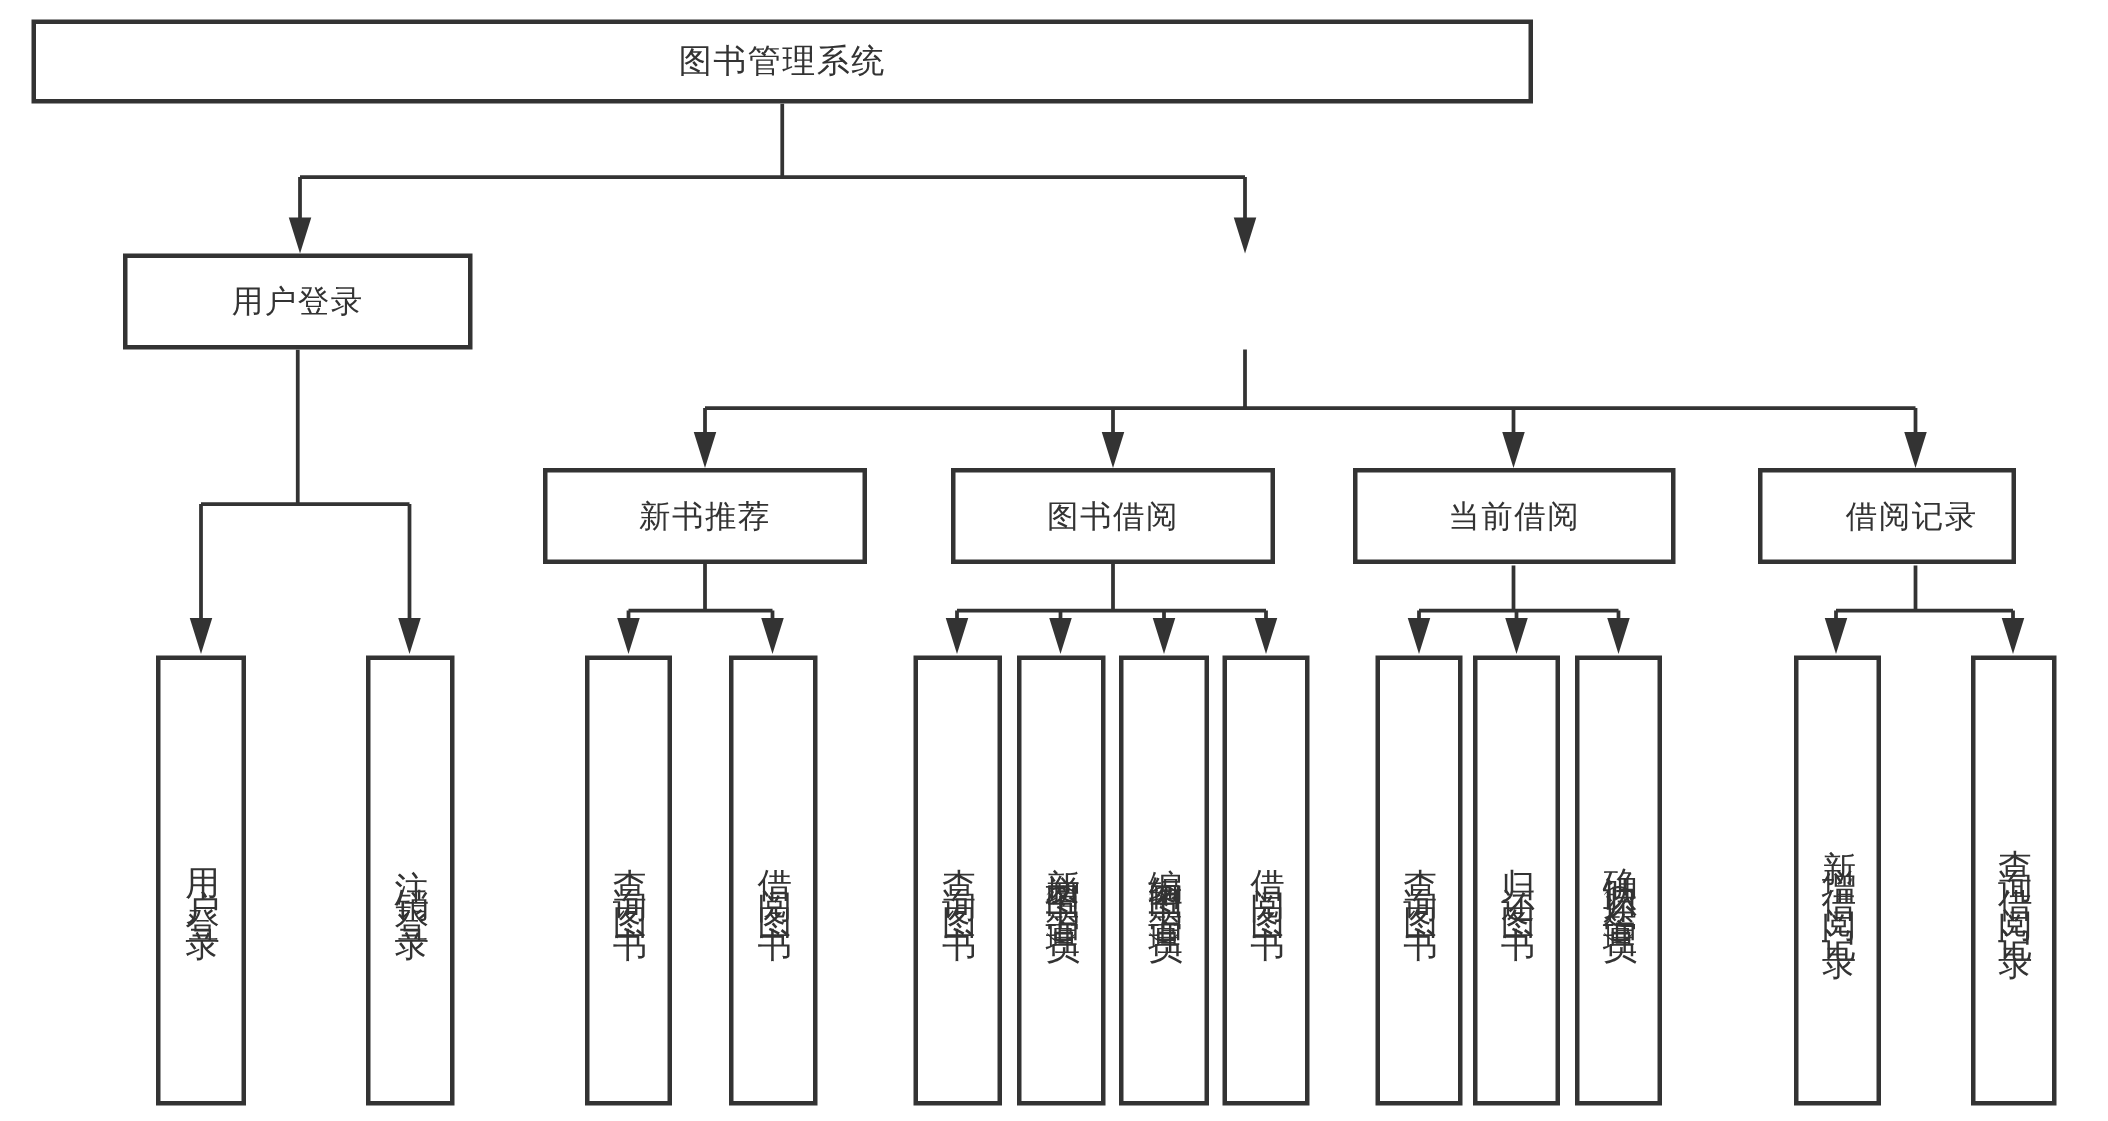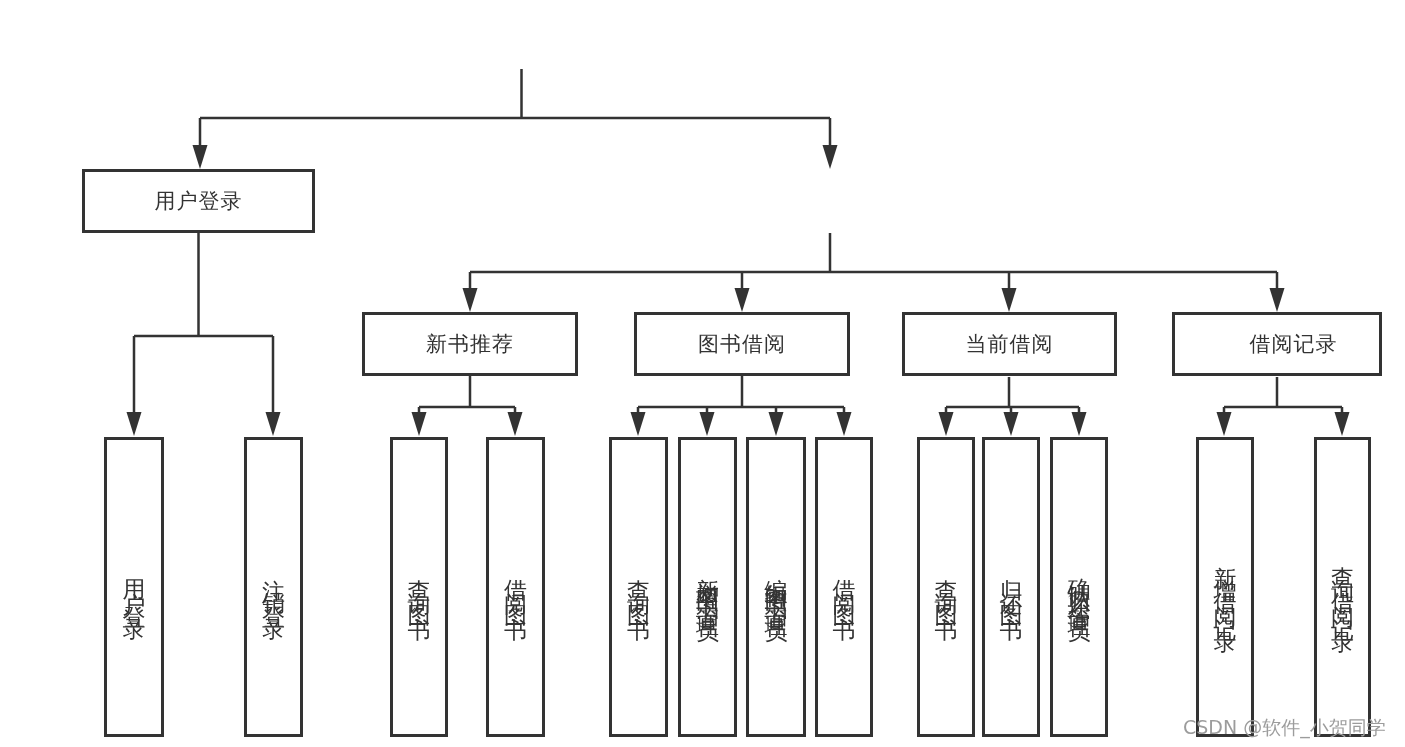--- a/index.html
+++ b/index.html
@@ -86,35 +86,38 @@
       <polygon points="1003.5,412 1018.5,412 1011,436"></polygon>
       <polygon points="1071.5,412 1086.5,412 1079,436"></polygon>
     </g>
     <g>
       <path d="M1277,377 V407 M1224,407 H1342 M1224,407 V420 M1342,407 V420"></path>
       <polygon points="1216.5,412 1231.5,412 1224,436"></polygon>
       <polygon points="1334.5,412 1349.5,412 1342,436"></polygon>
     </g>
   </svg>
 
+  <div class="box root" style="left:21px; top:13px; width:1001px; height:56px;">
+    <span class="hlabel">图书管理系统</span>
+  </div>
 
   <div class="box" style="left:82px; top:169px; width:233px; height:64px;">
     <span class="hlabel">用户登录</span>
   </div>
 
   <div class="box" style="left:634px; top:312px; width:216px; height:64px;">
     <span class="hlabel">图书借阅</span>
   </div>
   <div class="box" style="left:362px; top:312px; width:216px; height:64px;">
     <span class="hlabel">新书推荐</span>
   </div>
   <div class="box" style="left:902px; top:312px; width:215px; height:64px;justify-content:center;">
     <span class="hlabel">当前借阅</span>
   </div>
-  <div class="box" style="left:1172px; top:312px; width:210px; height:64px;padding-left:33px;">
+  <div class="box" style="left:1172px; top:312px; width:172px; height:64px;padding-left:33px;">
     <span class="hlabel">借阅记录</span>
   </div>
 
   <div class="box vbox" style="left:104px; top:437px; width:60px; height:300px;">
     <span class="vlabel">用户登录</span>
   </div>
   <div class="box vbox" style="left:244px; top:437px; width:59px; height:300px;">
     <span class="vlabel">注销登录</span>
   </div>
 
@@ -148,15 +151,14 @@
     <span class="vlabel">确认归还（管理员）</span>
   </div>
 
   <div class="box vbox" style="left:1196px; top:437px; width:58px; height:300px;">
     <span class="vlabel">新增借阅记录</span>
   </div>
   <div class="box vbox" style="left:1314px; top:437px; width:57px; height:300px;">
     <span class="vlabel">查询借阅记录</span>
   </div>
 
-  <div class="watermark">CSDN @软件_小贺同学</div>
 
 </div>
 
 </body></html>

